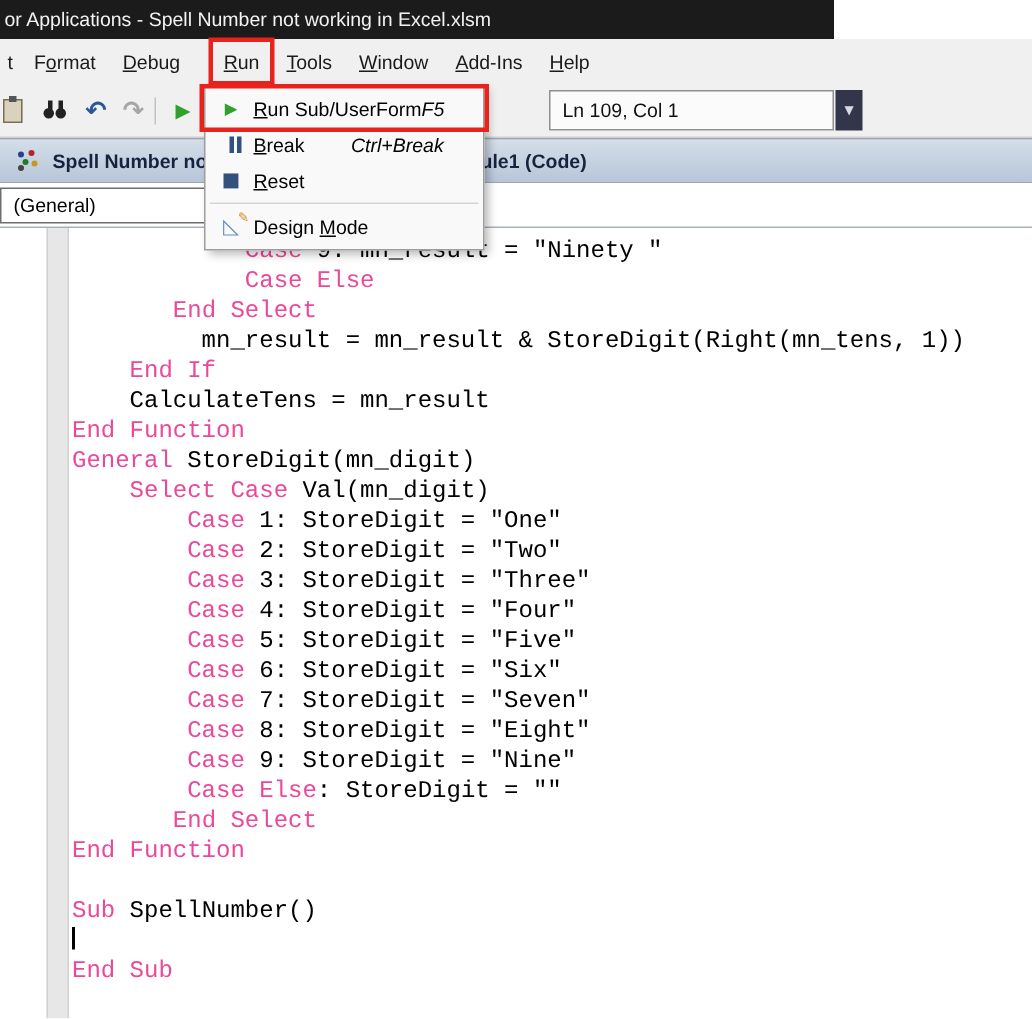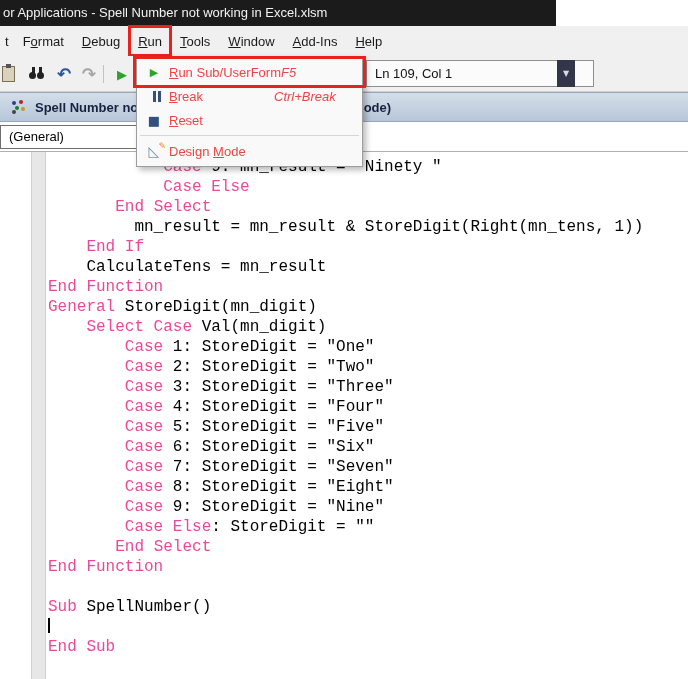--- a/index.html
+++ b/index.html
@@ -6,36 +6,36 @@
   body { font-family:"Liberation Sans", sans-serif; }
   .screen { position:relative; width:688px; height:679px; background:#fff; overflow:hidden; font-family:"Liberation Sans", sans-serif; }
 
   
   .titlebar { position:absolute; left:0; top:0; width:556px; height:26px; background:#1b1b1b; color:#f2f2f2; font-size:13px; line-height:26px; padding-left:3px; white-space:nowrap; }
 
   
   .menubar { position:absolute; left:0; top:26px; width:688px; height:30px; background:#f0f0f0; display:flex; align-items:stretch; font-size:13px; color:#1a1a1a; }
   .menu-item { padding:0 9px; display:flex; align-items:center; cursor:default; }
   .menu-item.partial { padding:0 5px; }
-  .menu-item.annotated { outline:3px solid #e8231d; outline-offset:-2px; }
+  .menu-item.annotated { outline:3px solid #e8231d; outline-offset:-2px;margin-left:11px; }
 
   
   .toolbar { position:absolute; left:0; top:56px; width:688px; height:36px; background:#f0f0f0; border-bottom:1px solid #cfcfcf; }
   .tb-icon { position:absolute; top:7px; width:22px; height:22px; display:flex; align-items:center; justify-content:center; }
   .tb-sep { position:absolute; top:9px; width:1px; height:18px; background:#c2c2c2; }
   .glyph { font-family:"DejaVu Sans", sans-serif; }
   .icon-paste-box { width:13px; height:16px; background:#d9d2bd; border:1px solid #7a6f55; position:relative; }
   .icon-paste-box::before { content:""; position:absolute; left:3px; top:-3px; width:5px; height:4px; background:#555; }
   .icon-find-shape { position:relative; width:18px; height:14px; }
   .icon-find-shape::before { content:""; position:absolute; left:1px; top:5px; width:7px; height:7px; border-radius:50%; background:#222; box-shadow:8px 0 0 #222; }
   .icon-find-shape::after { content:""; position:absolute; left:4px; top:0px; width:3px; height:6px; background:#222; box-shadow:7px 0 0 #222; }
   .undo-glyph { font-size:17px; font-weight:bold; color:#2b579a; }
   .redo-glyph { font-size:17px; font-weight:bold; color:#a6a6a6; }
   .play-glyph { font-size:13px; color:#2ea12e; }
-  .ln-box { position:absolute; left:366px; top:4px; width:228px; height:27px; background:#fbfbfb; border:1px solid #8f8f8f; font-size:13px; line-height:25px; padding-left:8px; color:#111; }
+  .ln-box { position:absolute; left:366px; top:4px; width:190px; height:27px; background:#fbfbfb; border:1px solid #8f8f8f; font-size:13px; line-height:25px; padding-left:8px; color:#111; }
   .tb-drop { position:absolute; left:557px; top:4px; width:18px; height:27px; background:#33364a; color:#d7dbe4; display:flex; align-items:center; justify-content:center; font-size:8px; }
 
   
   .childbar { position:absolute; left:0; top:92px; width:688px; height:30px; background:linear-gradient(#d4dee9,#b7c6d9); border-top:1px solid #9aa7b8; border-bottom:1px solid #9aa7b8; display:flex; align-items:center; padding-left:10px; font-size:13px; font-weight:bold; color:#17233e; white-space:nowrap; }
   .childbar .win-icon { width:16px; height:16px; position:relative; margin-right:9px; flex:0 0 auto; }
   .win-icon i { position:absolute; width:4px; height:4px; border-radius:50%; }
   .win-icon i:nth-child(1){ left:2px; top:2px; background:#2b3f8f; }
   .win-icon i:nth-child(2){ left:9px; top:1px; background:#b32424; }
   .win-icon i:nth-child(3){ left:5px; top:7px; background:#1f7a2d; }
   .win-icon i:nth-child(4){ left:11px; top:8px; background:#c7971f; }
@@ -49,21 +49,21 @@
   
   .code-area { position:absolute; left:0; top:152px; width:688px; bottom:0; background:#fff; font-family:"Liberation Mono","DejaVu Sans Mono",monospace; font-size:16px; color:#000; }
   .margin-strip { position:absolute; left:31px; top:0; bottom:0; width:15px; background:#e7e7e7; border-left:1px solid #d2d2d2; border-right:1px solid #d2d2d2; }
   #code-lines { position:absolute; left:48px; top:5px; right:0; }
   .code-line { height:20px; line-height:20px; white-space:pre; }
   .kw { color:#ec4899; }
   .pl { color:#000; }
   .caret { display:inline-block; width:1.5px; height:15px; background:#000; vertical-align:-2px; }
 
   
-  .menu-panel { position:absolute; left:136px; top:56px; width:227px; background:#f9f9f9; border:1px solid #9d9d9d; box-shadow:3px 3px 6px rgba(0,0,0,.28); padding:3px 0; z-index:50; font-size:13px; color:#ef4444; }
+  .menu-panel { position:absolute; left:136px; top:56px; width:187px; background:#f9f9f9; border:1px solid #9d9d9d; box-shadow:3px 3px 6px rgba(0,0,0,.28); padding:3px 0; z-index:50; font-size:13px; color:#000000; }
   .m-item { display:flex; align-items:center; height:24px; padding:0 2px; cursor:default; }
   .m-item.annotated { outline:3px solid #e8231d; outline-offset:1px; }
   .m-icon { width:30px; display:flex; align-items:center; justify-content:center; flex:0 0 auto; position:relative; height:20px; }
   .m-label { white-space:nowrap; }
   .m-short { margin-left:auto; width:86px; text-align:left; white-space:nowrap;font-style:italic; }
   .m-sep { height:1px; background:#d5d5d5; margin:3px 3px; }
   .icon-run-icon::before { content:"\25B6"; font-family:"DejaVu Sans",sans-serif; color:#2ea12e; font-size:11px; }
   .icon-pause-icon::before { content:""; width:3px; height:11px; background:#33517e; box-shadow:5px 0 0 #33517e; display:inline-block; }
   .icon-stop-icon::before { content:"\25A0"; font-family:"DejaVu Sans",sans-serif; color:#33517e; font-size:13px; }
   .icon-design-mode-icon::before { content:"\25FA"; font-family:"DejaVu Sans",sans-serif; color:#6b94c0; font-size:14px; }

